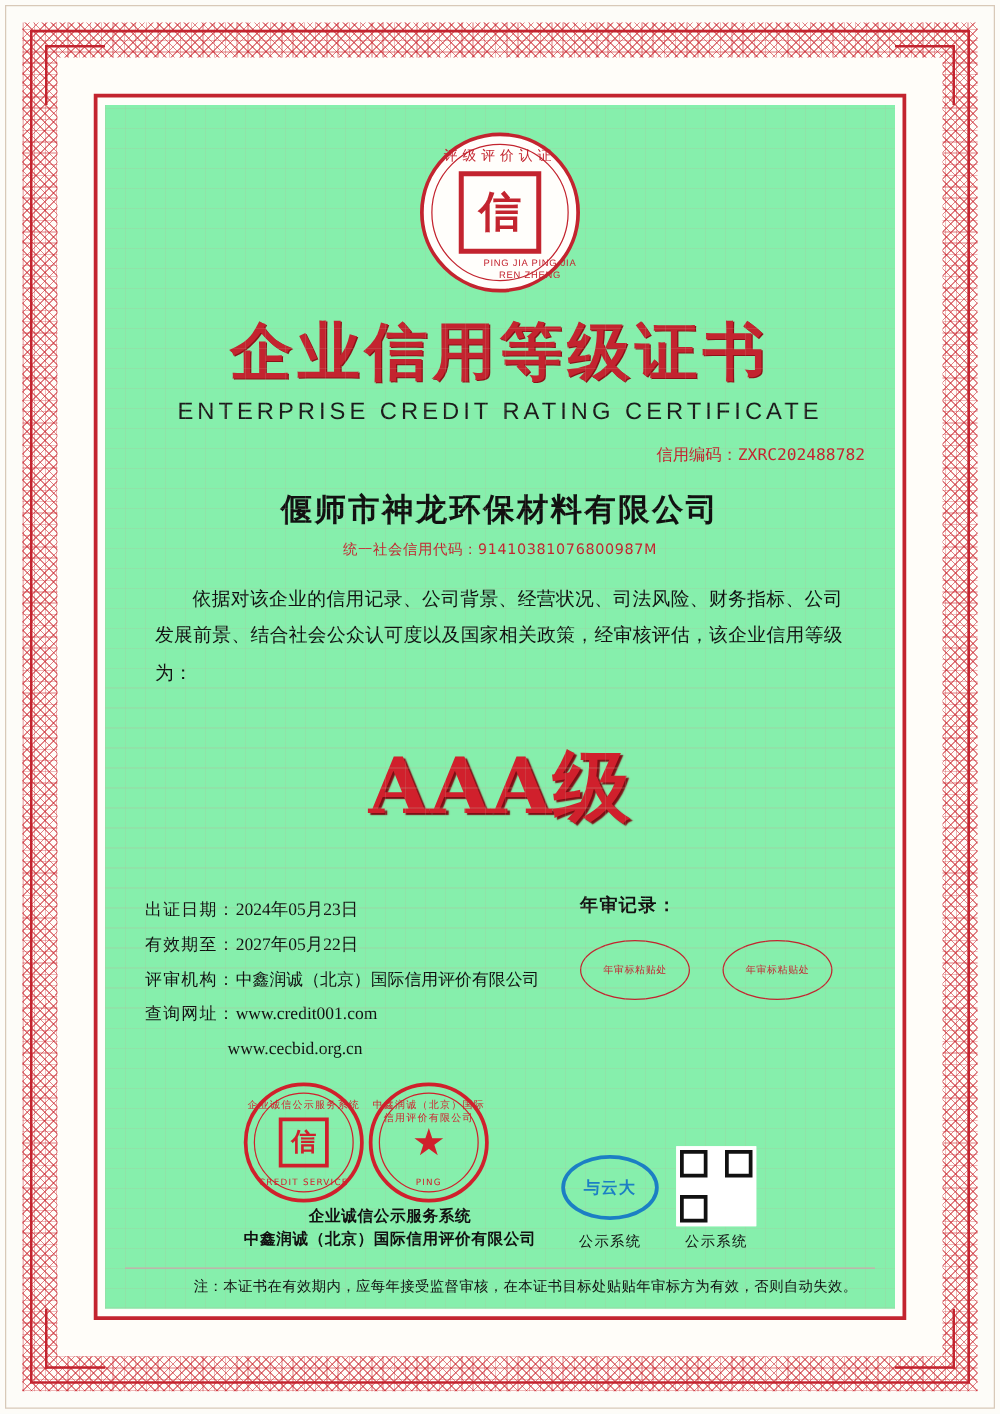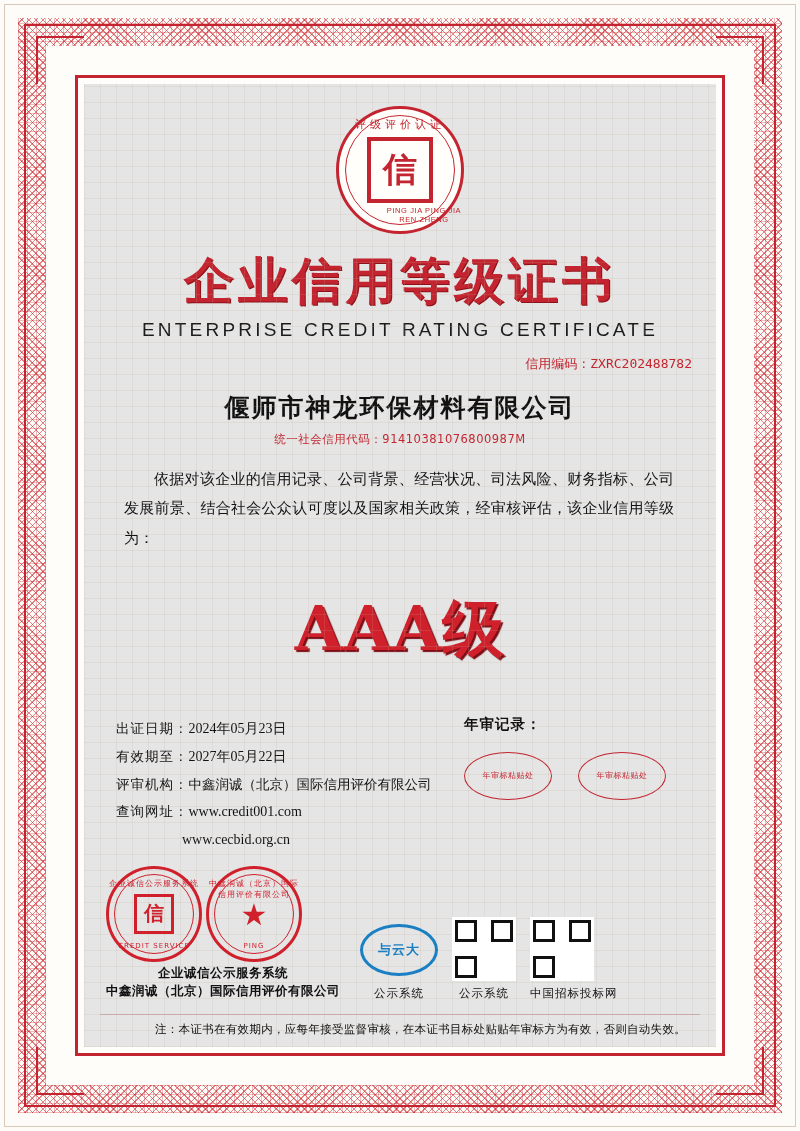--- a/index.html
+++ b/index.html
@@ -67,21 +67,21 @@
   }
   .corner.tl { left: 36px; top: 36px; border-right: none; border-bottom: none; }
   .corner.tr { right: 36px; top: 36px; border-left: none; border-bottom: none; }
   .corner.bl { left: 36px; bottom: 36px; border-right: none; border-top: none; }
   .corner.br { right: 36px; bottom: 36px; border-left: none; border-top: none; }
 
   
   .content {
     position: absolute;
     left: 84px; top: 84px; right: 84px; bottom: 84px;
-    background: #e5e5e5;
+    background: #86efac;
     overflow: hidden;
   }
 
   
   .watermark {
     position: absolute;
     inset: 0;
     background-image:
       repeating-linear-gradient(0deg, rgba(190,170,150,.18) 0 1px, rgba(0,0,0,0) 1px 16px),
       repeating-linear-gradient(90deg, rgba(190,170,150,.18) 0 1px, rgba(0,0,0,0) 1px 16px);
@@ -243,21 +243,21 @@
   }
 
   
   .footer {
     position: absolute;
     left: 0; right: 0; bottom: 46px;
     padding: 0 22px;
     box-sizing: border-box;
     display: flex;
     align-items: flex-end;
-    justify-content: flex-start;
+    justify-content: center;
   }
   .seals { display: flex; align-items: flex-end; gap: 4px; }
   .seal {
     position: relative;
     width: 96px; height: 96px;
   }
   .seal .ring {
     position: absolute; inset: 0;
     border: 3px solid #d0202c;
     border-radius: 50%;
@@ -480,24 +480,18 @@
             <div class="cloud-oval">与云大</div>
           </div>
           <div class="logo-caption">公示系统</div>
         </div>
         <div class="logo-col">
           <div class="qr">
               <div class="bl"></div>
             </div>
           <div class="logo-caption">公示系统</div>
         </div>
-        <div class="logo-col">
-          <div class="qr alt">
-              <div class="bl"></div>
-            </div>
-          <div class="logo-caption">中国招标投标网</div>
-        </div>
       </div>
     </div>
 
     <div class="note">注：本证书在有效期内，应每年接受监督审核，在本证书目标处贴贴年审标方为有效，否则自动失效。</div>
   </div>
 </div>
 
 </body></html>

